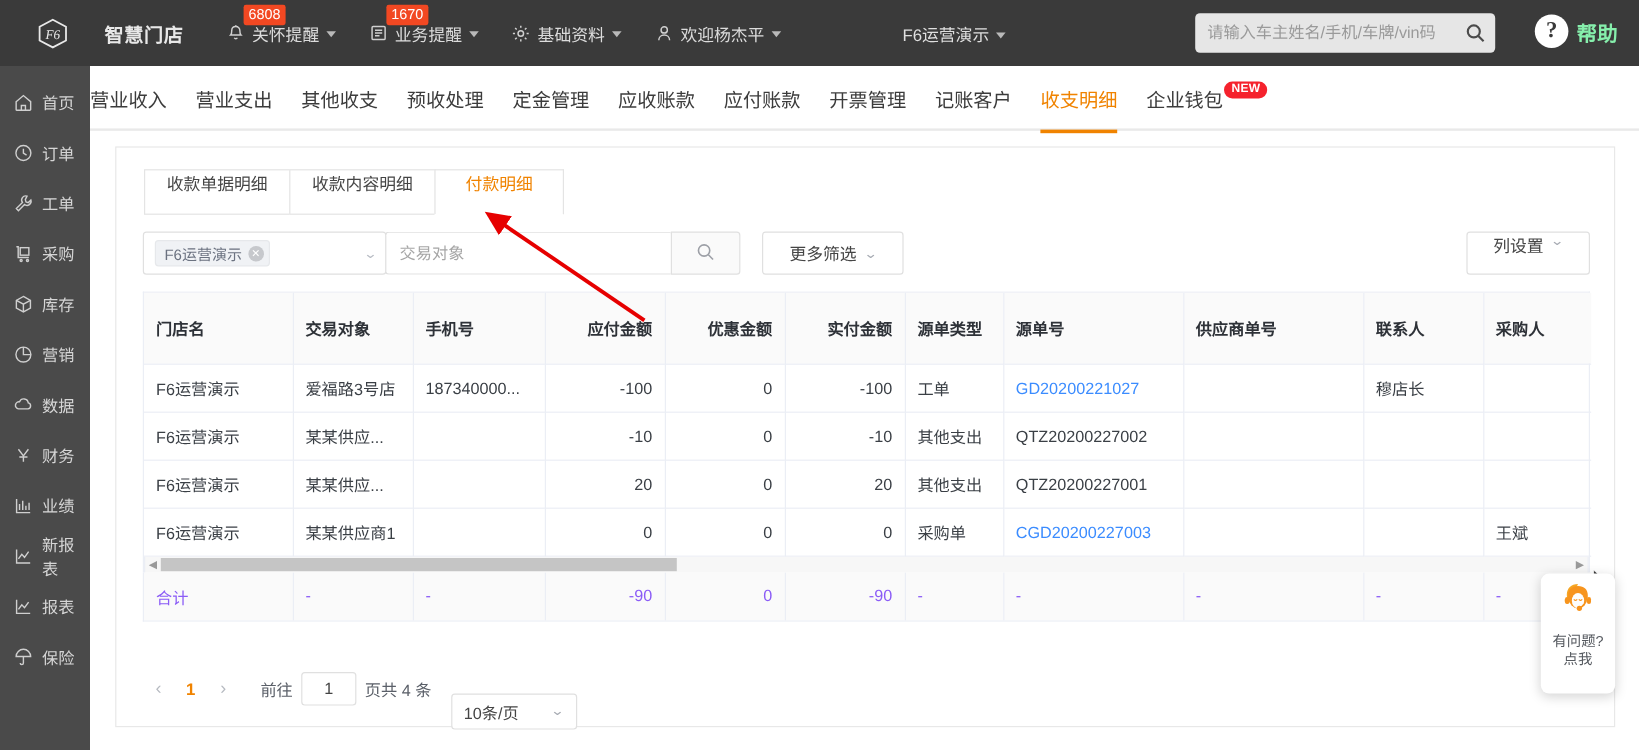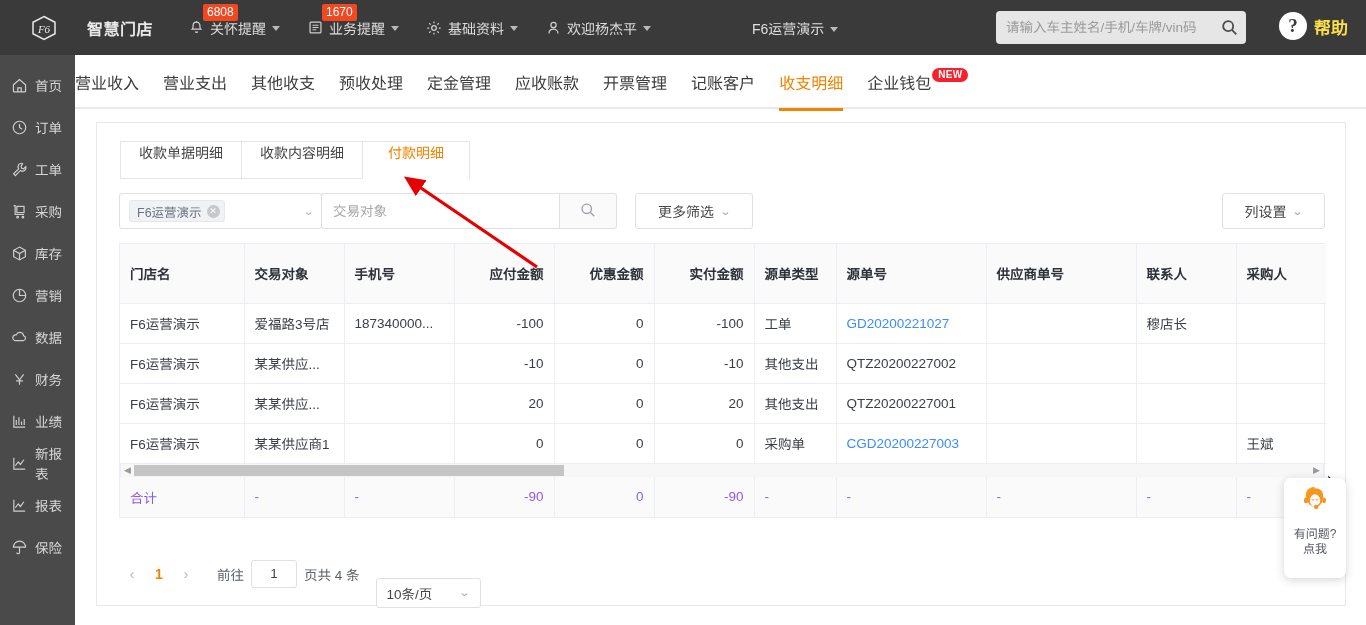--- a/index.html
+++ b/index.html
@@ -76,21 +76,21 @@
   .help-btn {
     position: absolute; right: 18px; top: 12px;
     display: flex; align-items: center; cursor: pointer;
   }
   .help-circle {
     width: 28px; height: 28px; border-radius: 50%;
     background: #ffffff; color: #3a3a3a;
     display: flex; align-items: center; justify-content: center;
     font-size: 19px; font-weight: 700; font-family: "Liberation Serif", serif;
   }
-  .help-text { color: #fde047; font-size: 17px; font-weight: 700; margin-left: 7px; }
+  .help-text { color: #86efac; font-size: 17px; font-weight: 700; margin-left: 7px; }
 
   
   .sidebar {
     position: absolute; top: 55px; left: 0;
     width: 75px; height: 570px;
     background: #4a4a4a;
     padding-top: 9px;
   }
   .side-item {
     height: 42px; display: flex; align-items: center;
@@ -193,21 +193,21 @@
   }
   .more-filter {
     margin-left: 18px; width: 118px; height: 36px;
     border: 1px solid #e0e0e0; border-radius: 3px; background: #fff;
     display: flex; align-items: center; justify-content: center;
     font-size: 14px; color: #454545; cursor: pointer;
   }
   .colsetting {
     margin-left: auto; width: 103px; height: 36px;
     border: 1px solid #e0e0e0; border-radius: 3px; background: #fff;
-    display: flex; align-items: center; justify-content: center;
+    display: flex; justify-content: center;
     font-size: 14px; color: #454545; cursor: pointer;
   }
   .mini-chev {
     margin-left: 7px; color: #a7abb3; font-size: 11px; transform: scaleX(1.3);
   }
 
   
   .tablewrap { margin: 10px 20px 0 22px; border: 1px solid #ebeef5; border-bottom: none; }
   table { border-collapse: collapse; width: 100%; table-layout: fixed; }
   thead th {
@@ -513,20 +513,23 @@
       <span>其他收支</span>
       </div>
     <div class="mnav-item">
       <span>预收处理</span>
       </div>
     <div class="mnav-item">
       <span>定金管理</span>
       </div>
     <div class="mnav-item">
       <span>应收账款</span>
+      </div>
+    <div class="mnav-item">
+      <span>应付账款</span>
       </div>
     <div class="mnav-item">
       <span>开票管理</span>
       </div>
     <div class="mnav-item">
       <span>记账客户</span>
       </div>
     <div class="mnav-item active">
       <span>收支明细</span>
       </div>

